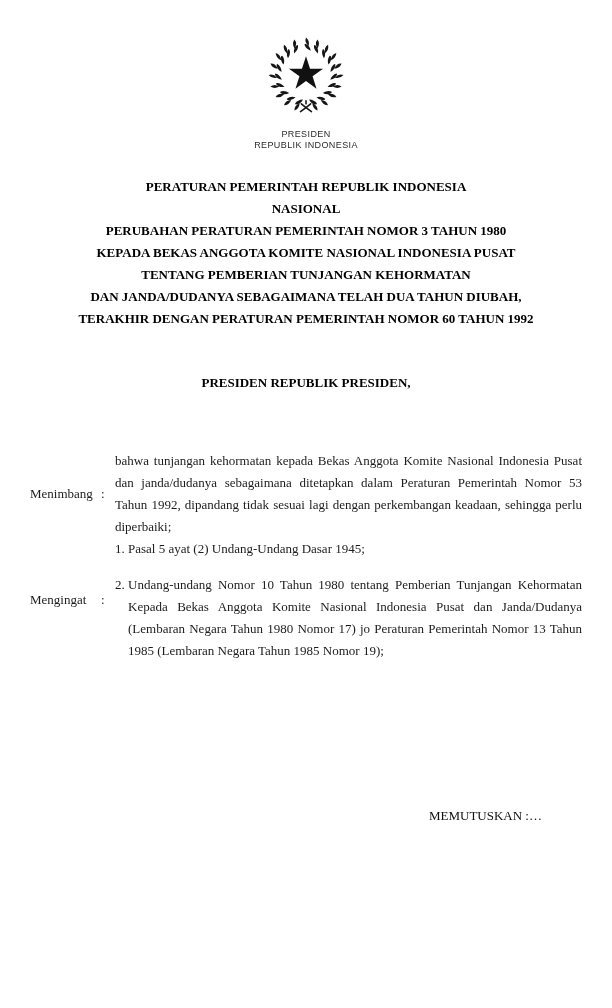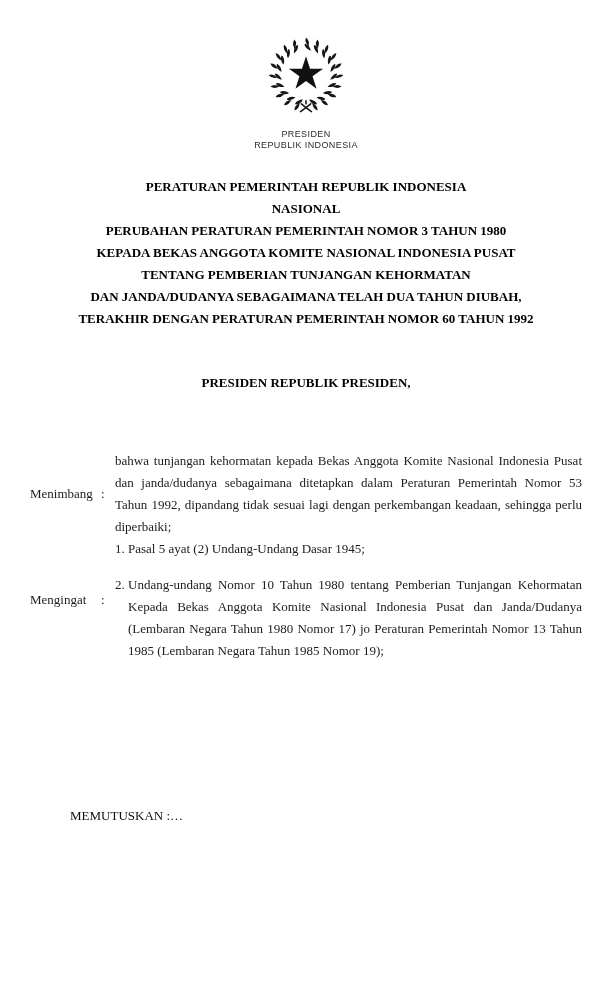--- a/index.html
+++ b/index.html
@@ -43,21 +43,21 @@
   .clause-colon { width:14px; flex:none; }
   .clause-body { flex:1; min-width:0; }
   .just { text-align:justify; }
   .list-item { display:flex; align-items:flex-start; }
   .list-item + .list-item { margin-top:14px; }
   .list-num { width:13px; flex:none; }
   .list-text { flex:1; min-width:0; }
   .memutuskan {
     margin-top:143px;
     padding:0 70px;
-    text-align:left;
+    text-align:right;
     color:#111;
   }
 </style>
 </head>
 <body>
 
 <div class="page">
 
   <div class="seal">
     <svg viewBox="0 0 100 100" aria-hidden="true">

